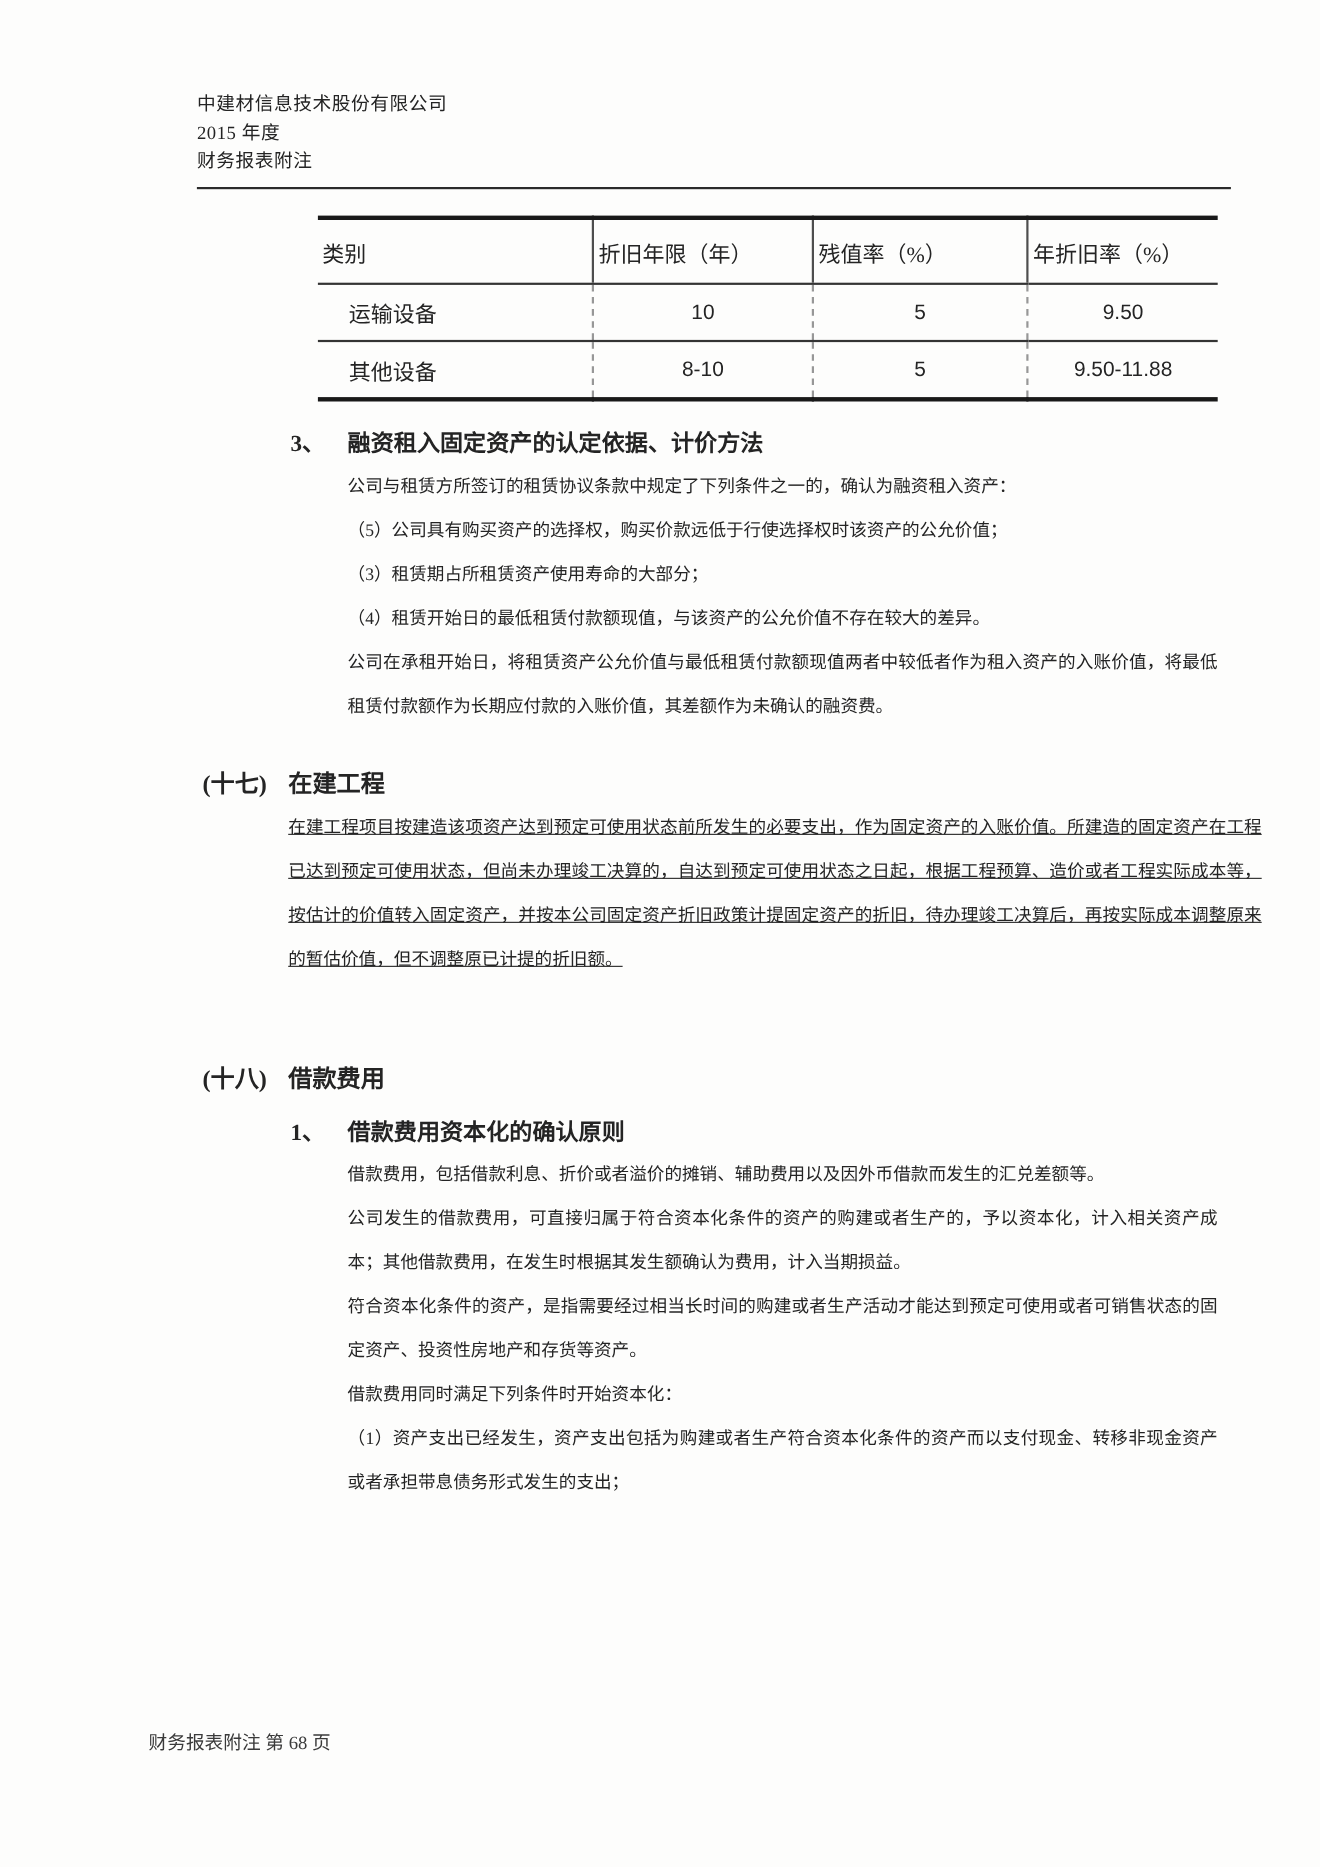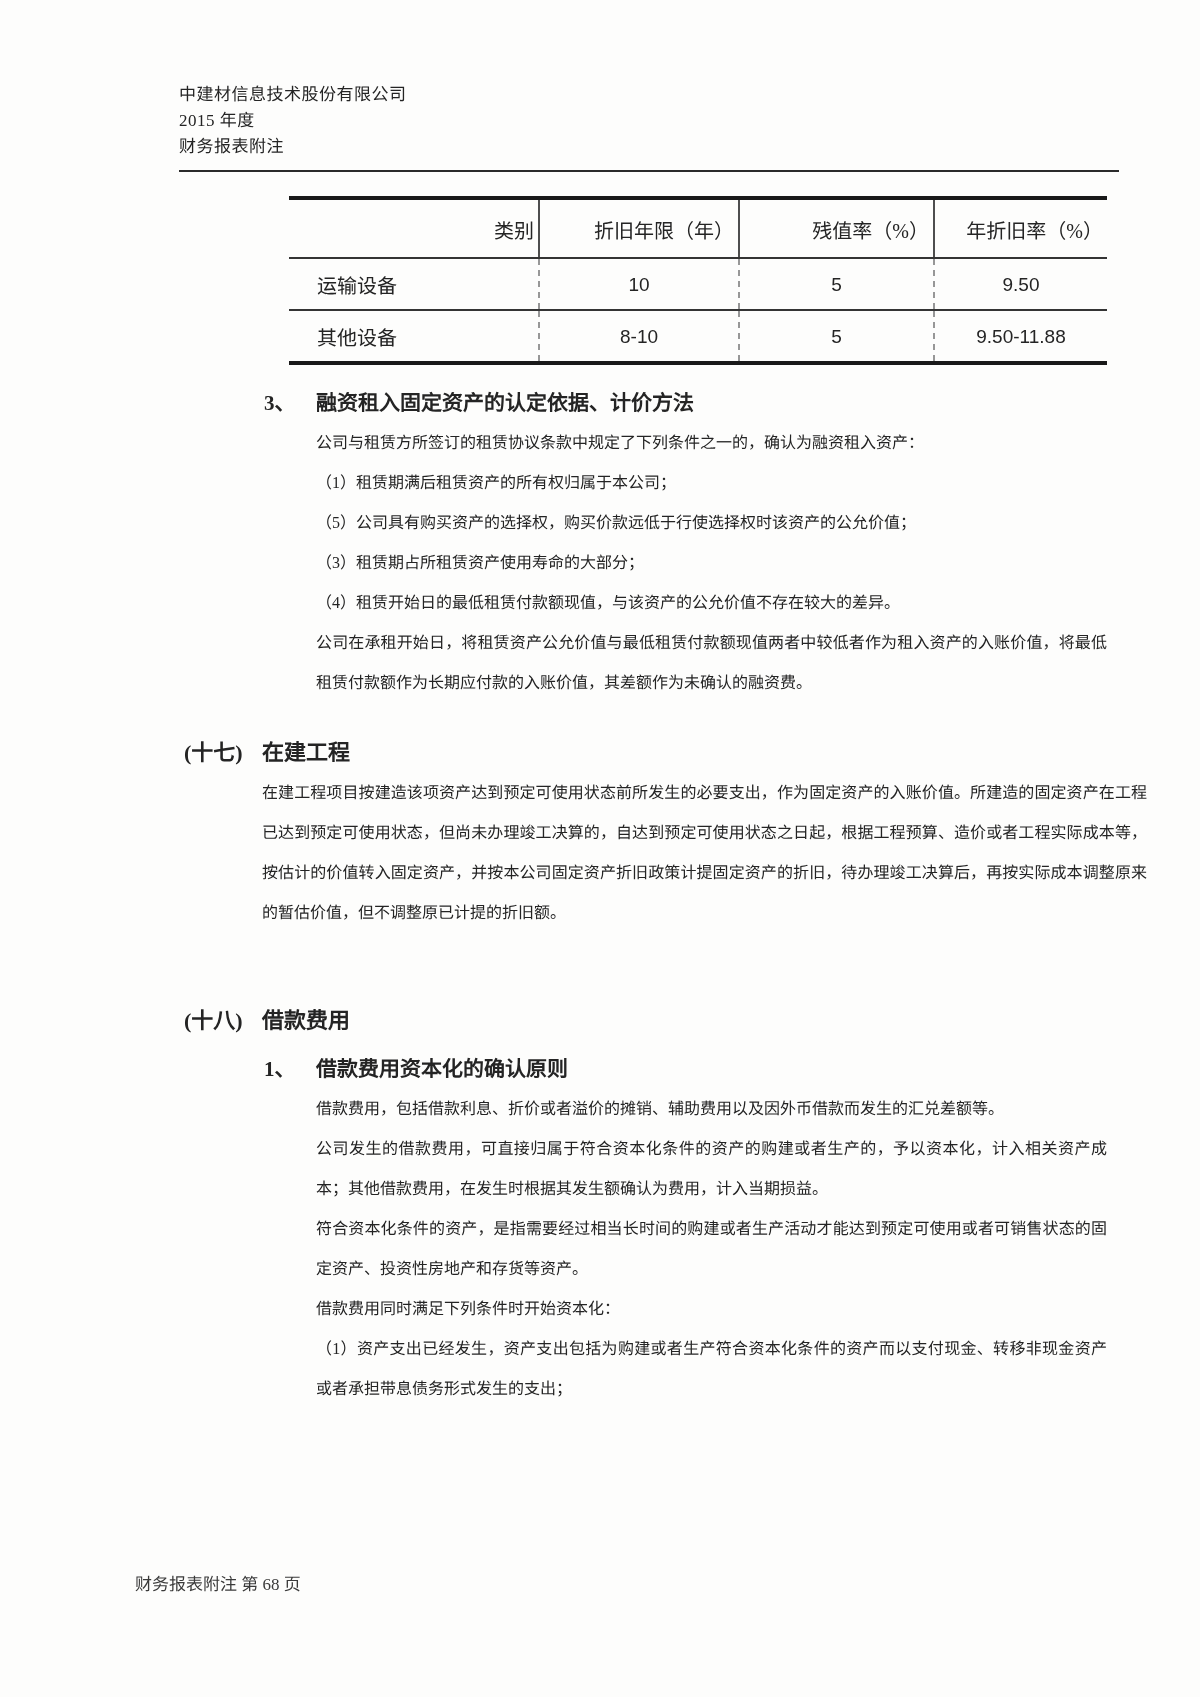--- a/index.html
+++ b/index.html
@@ -21,21 +21,21 @@
   .doc-header .hline { font-size: 17px; line-height: 26px; letter-spacing: 0.5px; }
 
   
   .tbl-wrap { margin: 24px 0 0 245px; width: 818px; }
   table.dep {
     width: 100%; border-collapse: collapse;
     border-top: 4px solid #191919;
     border-bottom: 4px solid #191919;
   }
   table.dep th {
-    font-weight: normal; font-size: 20px; text-align: right;
+    font-weight: normal; font-size: 20px; text-align: left;
     padding: 15px 4px 13px 4px;
     border-bottom: 2px solid #343434;
   }
   table.dep th + th { border-left: 2px solid #4e4e4e; }
   table.dep td {
     font-family: "Liberation Sans", "DejaVu Sans", sans-serif;
     font-size: 19px; text-align: center;
     padding: 11px 4px 10px 4px;
   }
   table.dep td + td { border-left: 2px dashed #979797; }
@@ -54,21 +54,21 @@
            font-weight: bold; font-size: 21px; line-height: 40px; }
   .h2row .num { width: 52px; flex: none; }
 
   .h1row { display: flex; margin-left: 140px; margin-right: 137px;
            font-weight: bold; font-size: 22px; line-height: 40px; }
   .h1row .num { width: 78px; flex: none; }
 
   .sub-title { margin-top: 8px; }
 
   .paras-l2 { margin-left: 272px; margin-right: 137px; }
-  .paras-l1 { margin-left: 218px; margin-right: 97px; }
+  .paras-l1 { margin-left: 218px; margin-right: 97px; text-decoration: underline; }
   .paras-l2 p, .paras-l1 p {
     margin: 0; font-size: 16px; line-height: 40px;
     text-align: justify; text-justify: inter-ideograph;
   }
 
   
   .doc-footer {
     position: absolute; top: 1572px; left: 135px; right: 137px;
     text-align: left; font-size: 17px; line-height: 26px; color: #3a3a3a;
   }
@@ -117,21 +117,20 @@
     </table>
   </div>
 
   <div class="sec3">
     <div class="h2row">
       <span class="num">3、</span>
       <span class="ttl">融资租入固定资产的认定依据、计价方法</span>
     </div>
     <div class="paras-l2">
       <p>公司与租赁方所签订的租赁协议条款中规定了下列条件之一的，确认为融资租入资产：</p>
-      <p>（1）租赁期满后租赁资产的所有权归属于本公司；</p>
       <p>（5）公司具有购买资产的选择权，购买价款远低于行使选择权时该资产的公允价值；</p>
       <p>（3）租赁期占所租赁资产使用寿命的大部分；</p>
       <p>（4）租赁开始日的最低租赁付款额现值，与该资产的公允价值不存在较大的差异。</p>
       <p>公司在承租开始日，将租赁资产公允价值与最低租赁付款额现值两者中较低者作为租入资产的入账价值，将最低租赁付款额作为长期应付款的入账价值，其差额作为未确认的融资费。</p>
     </div>
   </div>
 
   <div class="sec17">
     <div class="h1row">
       <span class="num">(十七)</span>

